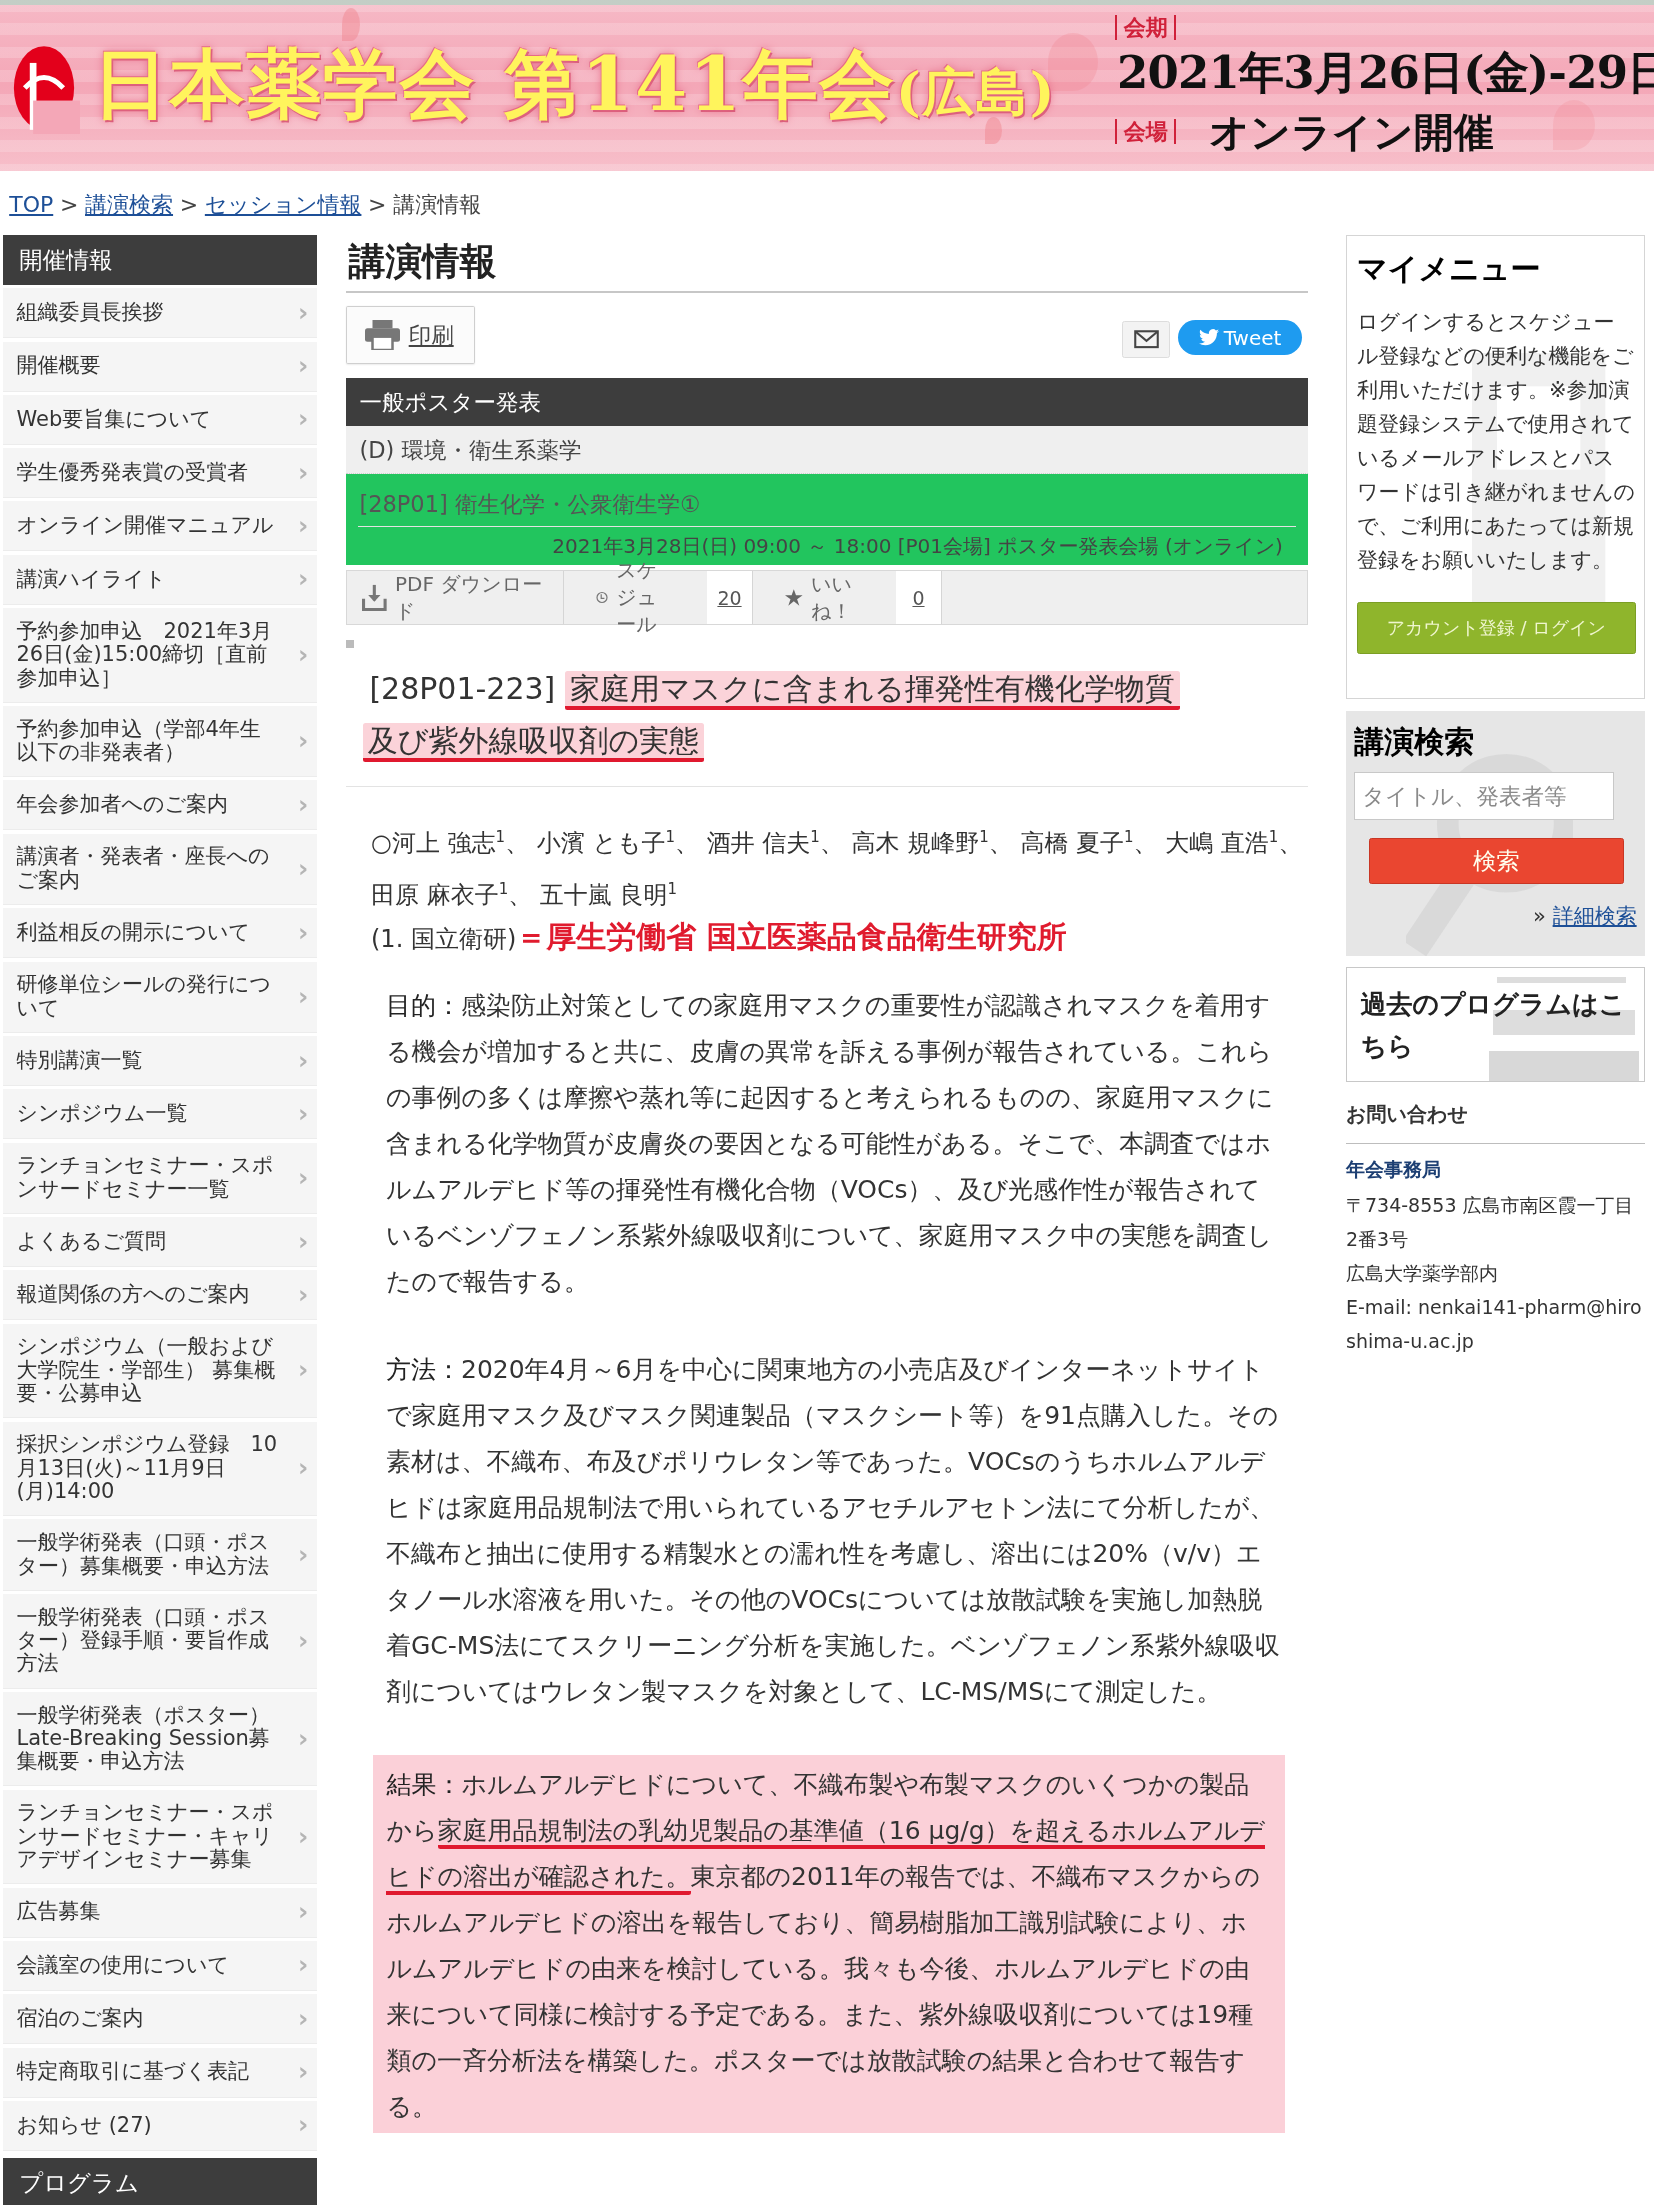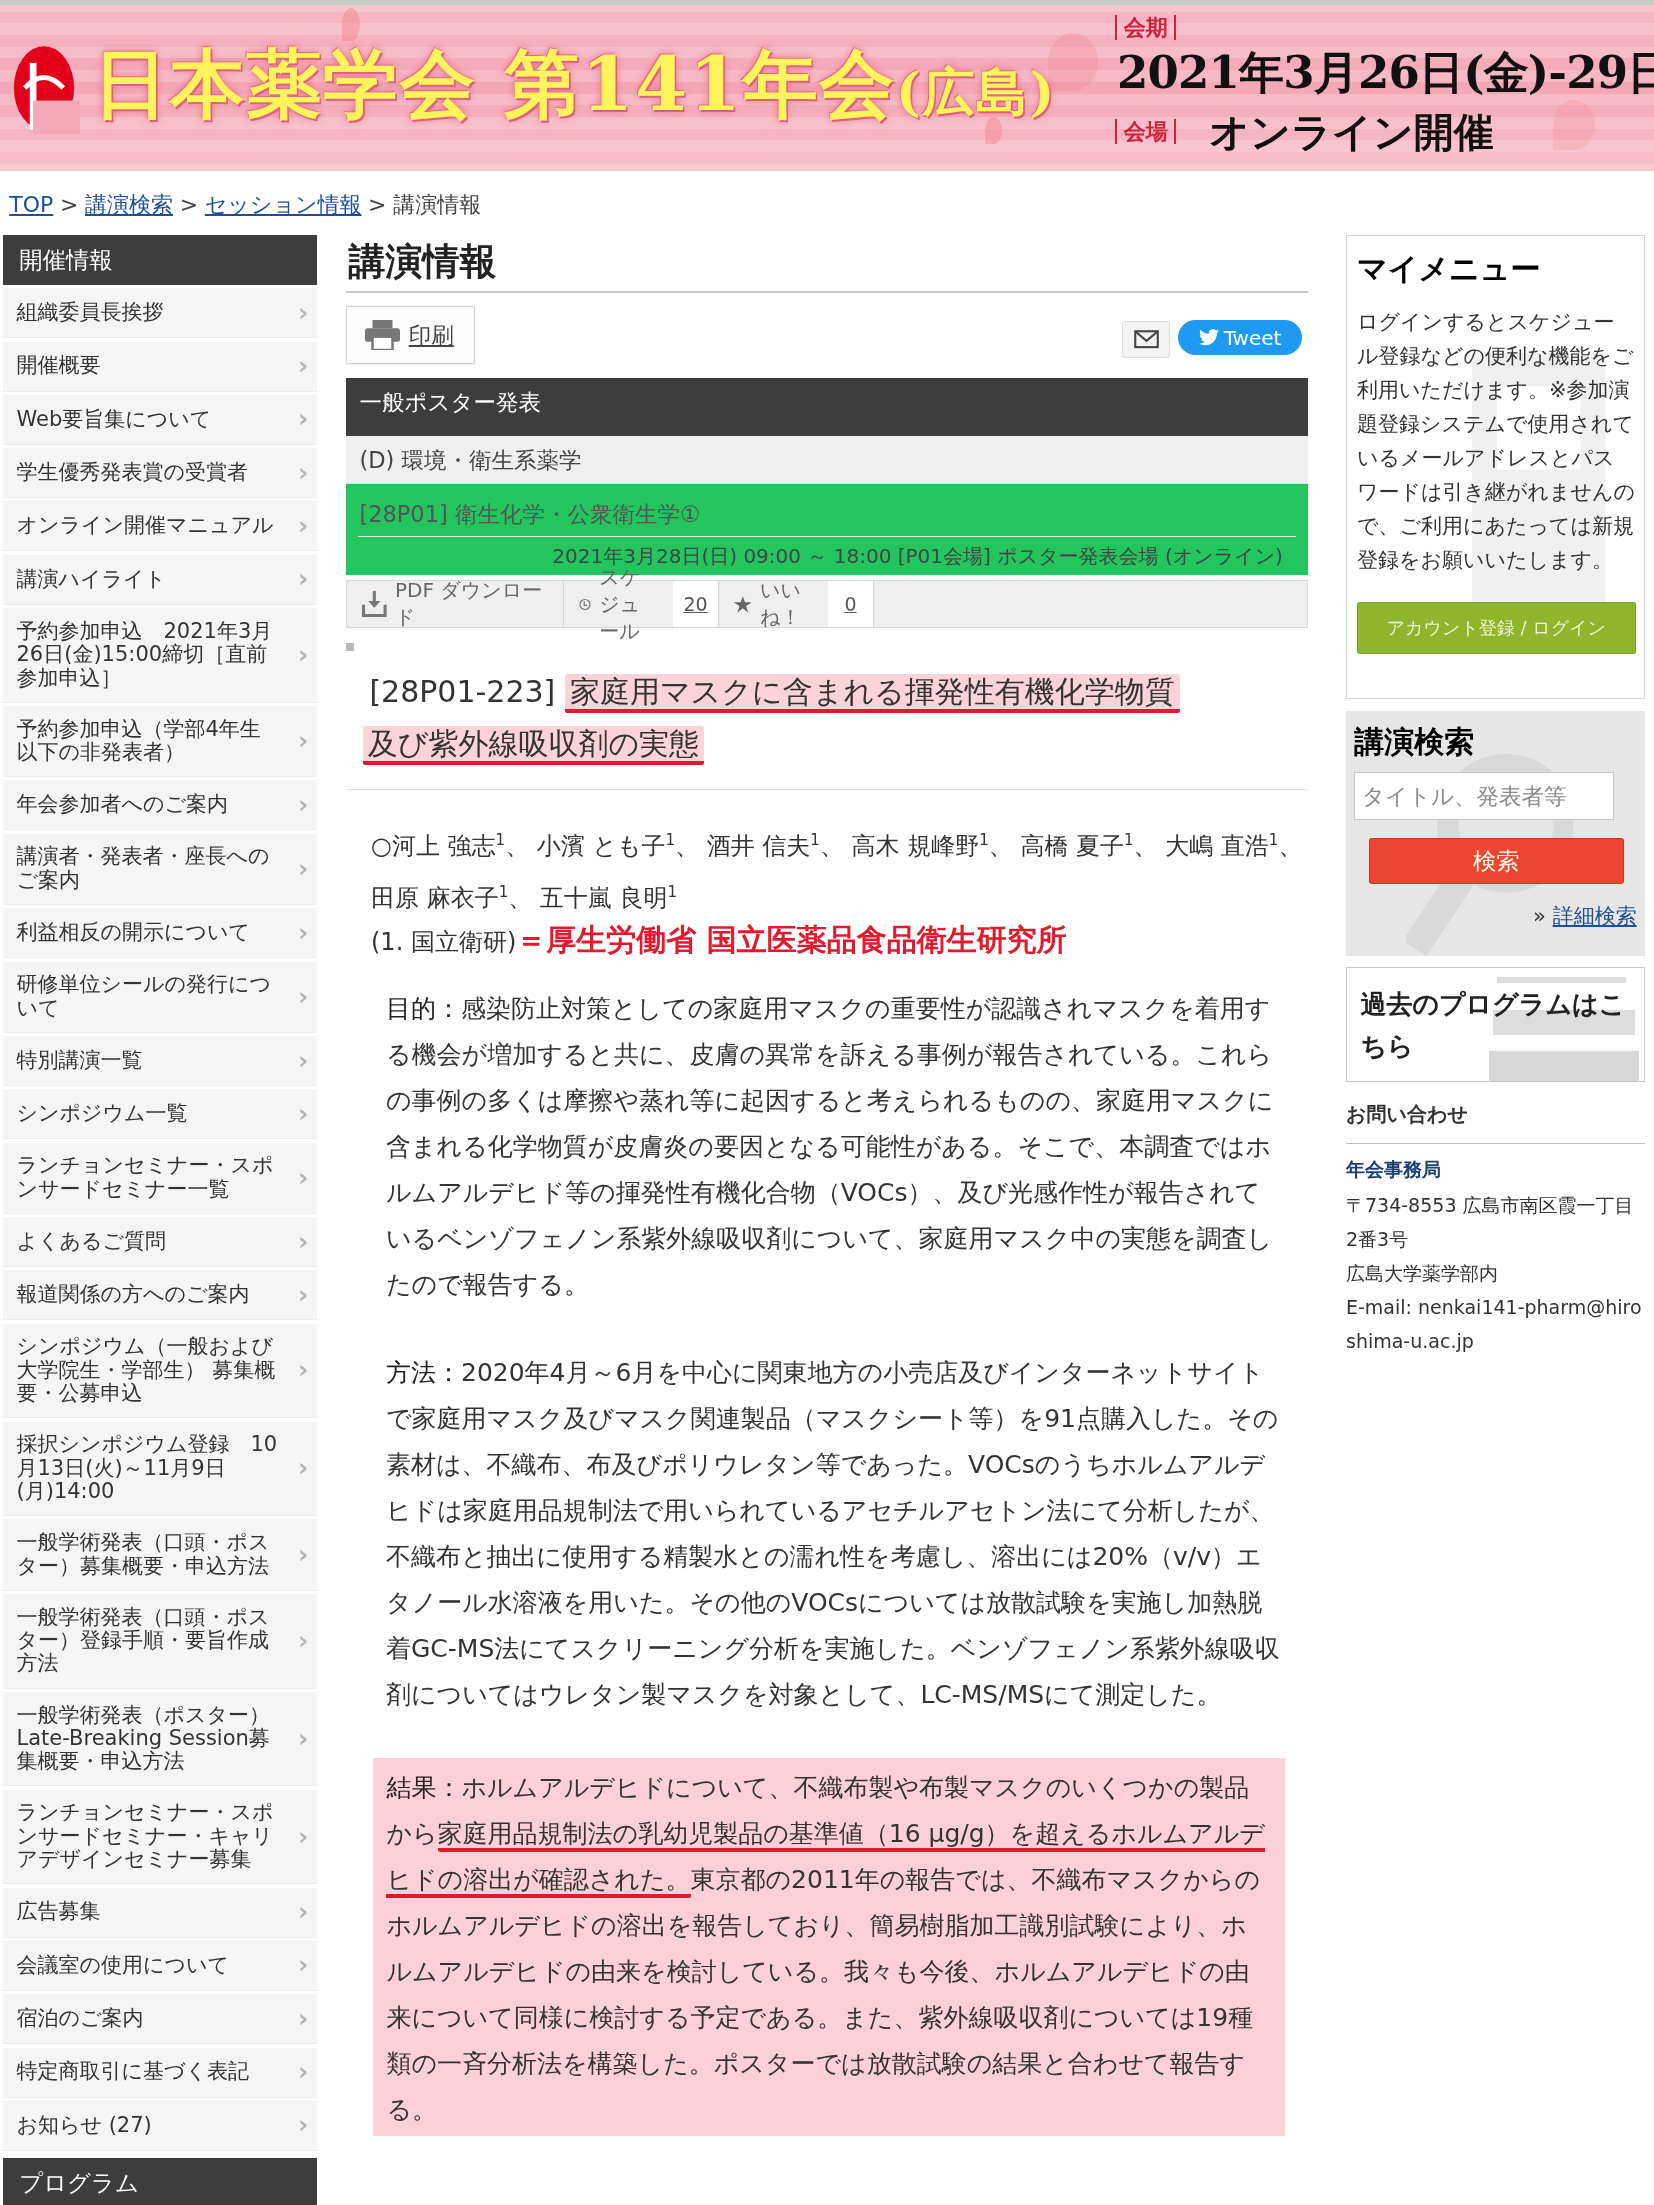--- a/index.html
+++ b/index.html
@@ -46,27 +46,27 @@
   .toolbar { position: relative; height: 85px; }
   .print-btn { position: absolute; left: 0; top: 13.4px; width: 129px; height: 58px; border: 0.8px solid #cfcfcf;
     background: #fbfbfb; display: flex; align-items: center; padding-left: 18.4px; gap: 8.3px; border-radius: 1.7px;
     box-shadow: 0 0.8px 1.7px rgba(0,0,0,0.08); }
   .print-btn .label { font-size: 22.5px; color: #444; text-decoration: underline; }
   .mail-btn { position: absolute; left: 776px; top: 28px; width: 48px; height: 37px; border: 0.8px solid #ddd;
     background: #f3f3f3; display: flex; align-items: center; justify-content: center; border-radius: 2.5px; }
   .tweet-btn { position: absolute; left: 832px; top: 27px; width: 124px; height: 35px; border-radius: 17.5px;
     background: #1e9bf0; color: #fff; font-size: 20px; display: flex; align-items: center; justify-content: center; gap: 5px; }
 
-  .session-head { background: #3d3d3d; color: #fff; font-size: 22.5px; height: 58px; line-height: 48px; padding-left: 13.4px; }
+  .session-head { background: #3d3d3d; color: #fff; font-size: 22.5px; height: 48px; line-height: 48px; padding-left: 13.4px; }
   .session-cat { background: #efefef; font-size: 22.5px; color: #444; height: 48px; line-height: 48px; padding-left: 13.4px;
     border-bottom: 1.7px dotted #cfcfcf; }
   .session-box { background: #22c55e; padding: 0 11.7px; }
   .session-name { font-size: 22.5px; color: #555; height: 53px; line-height: 60px; padding-left: 1.7px; border-bottom: 1.7px solid #e3e3e3; }
   .session-time { font-size: 20px; color: #444; text-align: right; height: 38px; line-height: 38px; padding-right: 13.4px; }
-  .actions { margin-top: 5px; height: 48px; border: 1.7px solid #d8d8d8; background: #efefef; display: flex; }
+  .actions { margin-top: 5px; height: 55px; border: 1.7px solid #d8d8d8; background: #efefef; display: flex; gap: 17px; }
   .act { display: flex; align-items: center; gap: 8.3px; padding: 0 15px; font-size: 20px; color: #666; border-right: 0.8px solid #d5d5d5; height: 100%; }
   .act.pdf { width: 217px; }
   .act.sched { width: 109px; border-right: none; }
   .act.like { width: 109px; border-right: none; }
   .count { width: 46px; height: 100%; background: #fff; display: flex; align-items: center; justify-content: center;
     font-size: 19px; color: #555; text-decoration: underline; border-right: 0.8px solid #d5d5d5; }
   .small-mark { width: 8.3px; height: 8.3px; background: #bbb; margin: 15px 0 0 0; }
 
   .abstract-title { margin-top: 15px; padding: 0 8.3px 8.3px 23.4px; font-size: 30px; line-height: 52px; color: #333;
     border-bottom: 1.7px solid #e3e3e3; height: 124px; }

